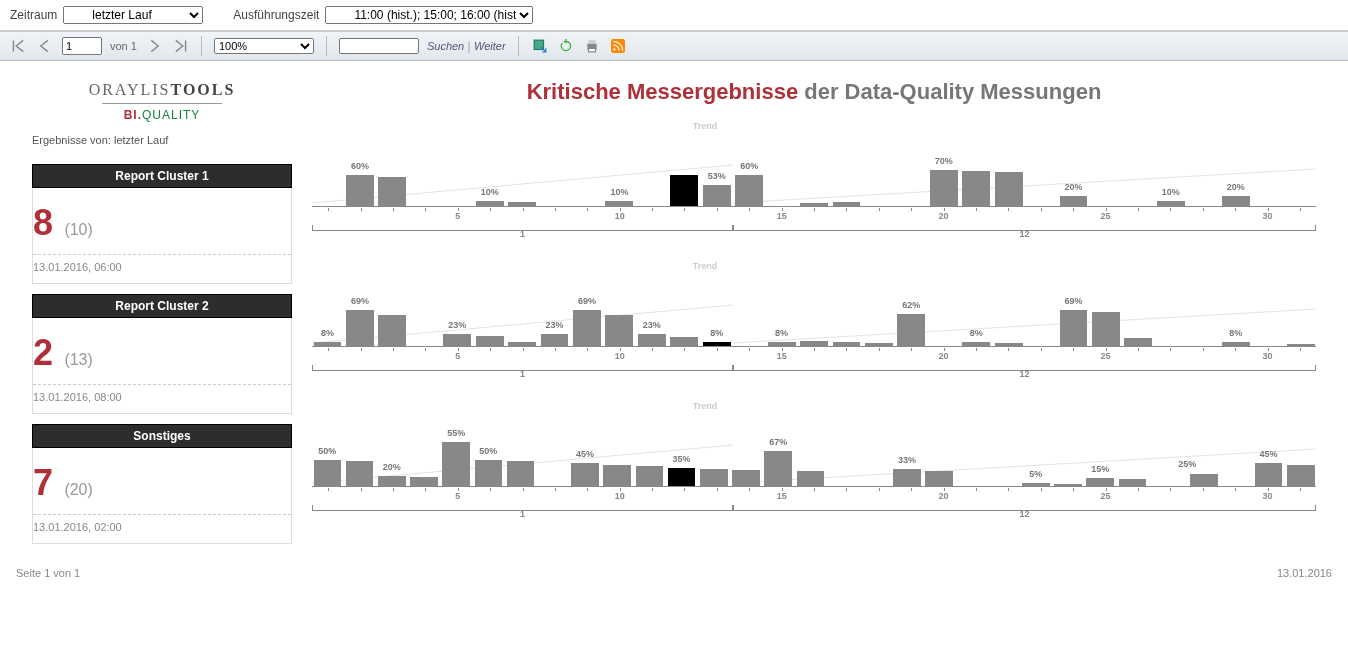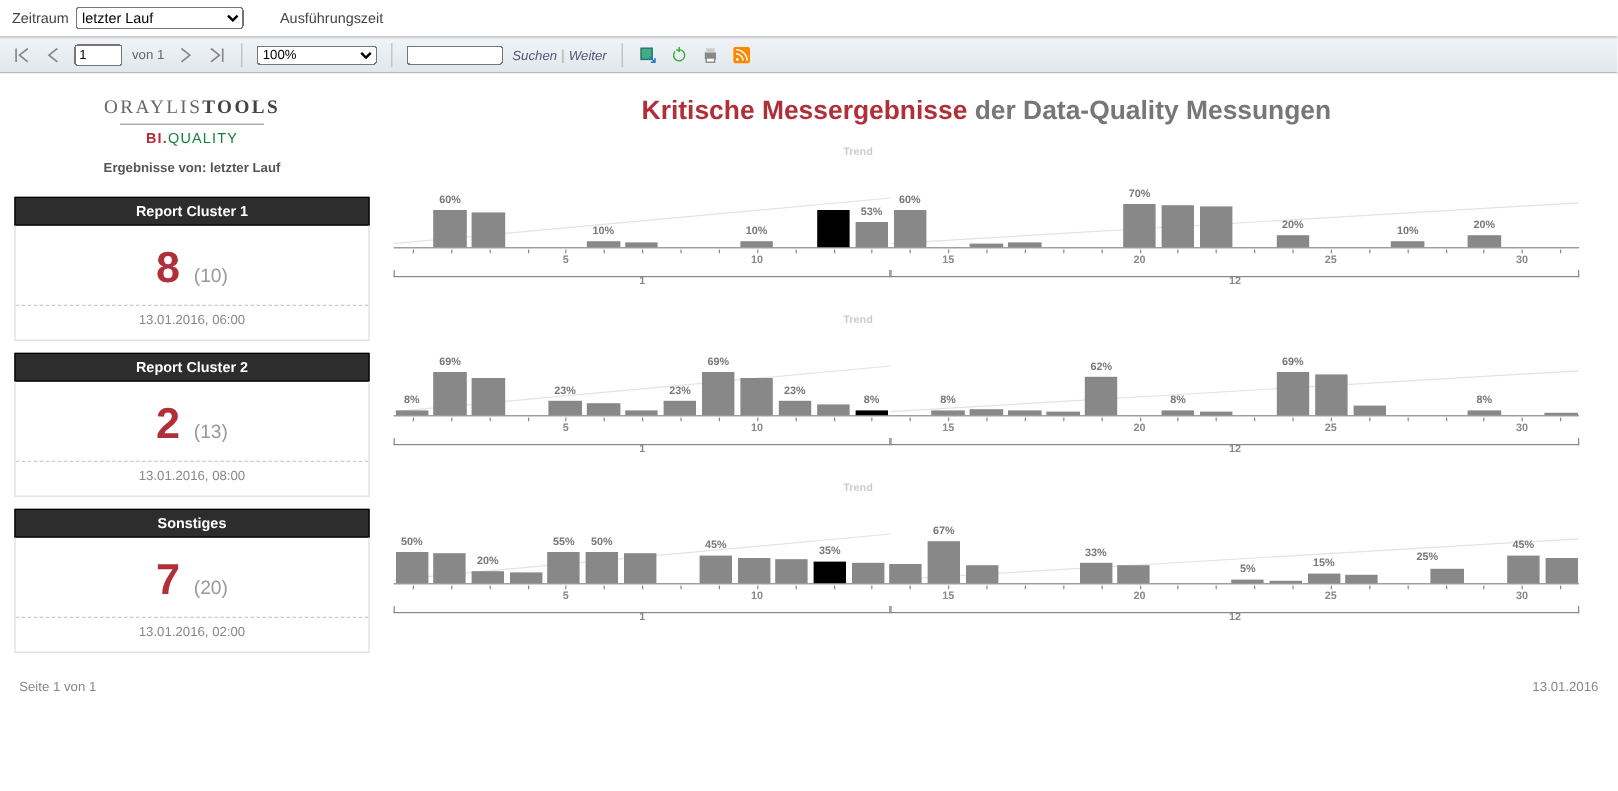--- a/index.html
+++ b/index.html
@@ -2,48 +2,48 @@
 <html><head>
 <meta charset="utf-8">
 <style>
   * { box-sizing: border-box; margin: 0; padding: 0; }
   body { font-family: Arial, sans-serif; font-size: 12px; color: #333; background: #fff; }
   
   
   .filter-bar { background: #fff; border-bottom: 1px solid #ccc; padding: 6px 10px; display: flex; gap: 30px; align-items: center; }
   .filter-group { display:flex; align-items:center; gap:6px; }
   .filter-group label { font-size: 12px; color:#444; }
-  .filter-group select { font-size: 12px; min-width: 140px; }
+  .filter-group select { font-size: 12px; min-width: 140px; padding-left: 24px; }
   
   
   .toolbar { background: linear-gradient(#f0f4f8,#e2e7ec); border-top:1px solid #ccc; border-bottom: 1px solid #bbb; padding: 4px 10px; display: flex; align-items: center; gap: 8px; }
   .toolbar-sep { width:1px; height:20px; background:#bbb; margin:0 4px;}
   .tb-btn { width:18px; height:18px; display:inline-flex; align-items:center; justify-content:center; cursor:pointer; color:#555;}
   .tb-btn svg { width:14px; height:14px; }
   input.page-no { width:40px; font-size:11px; text-align:left; padding:1px 2px;}
   .zoom-sel { width:100px; font-size:11px;}
   .search-input{ width:80px; font-size:11px;}
   .search-links a{ color:#557; text-decoration:none; font-size:11px;font-style:italic;}
   
   
   .report { display:flex; padding: 14px 12px 6px 12px; gap:20px;}
-  .left-col { width:296px;}
+  .left-col { width:260px;margin-left:20px;}
   .right-col { flex:1; padding-right:20px;font-weight:bold;}
   
   .brand { text-align:center; margin: 6px 0 2px; }
   .brand .line1 { font-family: Georgia, serif; letter-spacing:2px; font-size:16px; color:#666;}
   .brand .line1 b{ color:#444; font-weight:bold;}
   .brand .hr { border-top:1px solid #999; width:120px; margin:4px auto;}
   .brand .line2 { font-size:12px; color:#b0303a; letter-spacing:1px;}
   .brand .line2 span{ color:#15803d;}
-  .ergebnis { text-align:center; font-size:11px; color:#555; margin: 12px 0 18px; font-weight: bold;}
+  .ergebnis { text-align:left; font-size:11px; color:#555; margin: 12px 0 18px;}
   
   .cluster { margin-bottom:10px;}
   .cluster-head { background:#2d2d2d; color:#fff; text-align:center; padding:4px 0; font-weight:bold; font-size:12px; border:1px solid #000;}
-  .cluster-body { border:1px solid #ddd; border-top:none; text-align:center; padding:14px 0 10px;}
+  .cluster-body { border:1px solid #ddd; border-top:none; padding:14px 0 10px;}
   .bignum { color:#b0303a; font-size:36px; font-weight:bold; display:inline-block;}
   .smallnum{ color:#999; font-size:16px; display:inline-block; margin-left:8px;}
   .cluster-date{ border-top:1px dashed #ccc; margin-top:10px; padding-top:6px; color:#888; font-size:11px;}
   
   .main-title{ text-align:center; font-size:22px; color:#777; margin: 4px 0 30px;}
   .main-title .red{ color:#b0303a;}
   .subtitle{ text-align:center; color:#777; font-size:12px; margin-bottom:30px;}
   
   .chart { position:relative; height:100px; margin-bottom:40px; }
   .chart-bars { position:absolute; left:0; right:0; bottom:28px; height:52px; display:flex; align-items:flex-end; gap:1.5px; border-bottom:1px solid #888;}
@@ -65,20 +65,21 @@
 </head>
 <body>
 
 <div class="filter-bar">
   <div class="filter-group">
     <label>Zeitraum</label>
     <select><option>letzter Lauf</option></select>
   </div>
   <div class="filter-group">
     <label>Ausführungszeit</label>
+    <select style="min-width:200px"><option>11:00 (hist.); 15:00; 16:00 (hist</option></select>
   </div>
 </div>
 
 <div class="toolbar">
   <span class="tb-btn">
       <svg viewBox="0 0 10 10">
         <path d="M1 1v8M8 1L3 5l5 4" stroke="#888" fill="none"></path>
       </svg>
     </span>
   <span class="tb-btn">
@@ -477,21 +478,21 @@
             </div>
             <div class="bar-wrap">
               <div class="bar" style="height: 10.4px;">
                 <span class="bar-label">20%</span>
               </div>
             </div>
             <div class="bar-wrap">
               <div class="bar" style="height: 9.36px;"></div>
             </div>
             <div class="bar-wrap">
-              <div class="bar" style="height: 26px;">
+              <div class="bar" style="height: 44px;">
                 <span class="bar-label">55%</span>
               </div>
             </div>
             <div class="bar-wrap">
               <div class="bar" style="height: 26px;">
                 <span class="bar-label">50%</span>
               </div>
             </div>
             <div class="bar-wrap">
               <div class="bar" style="height: 24.96px;"></div>

